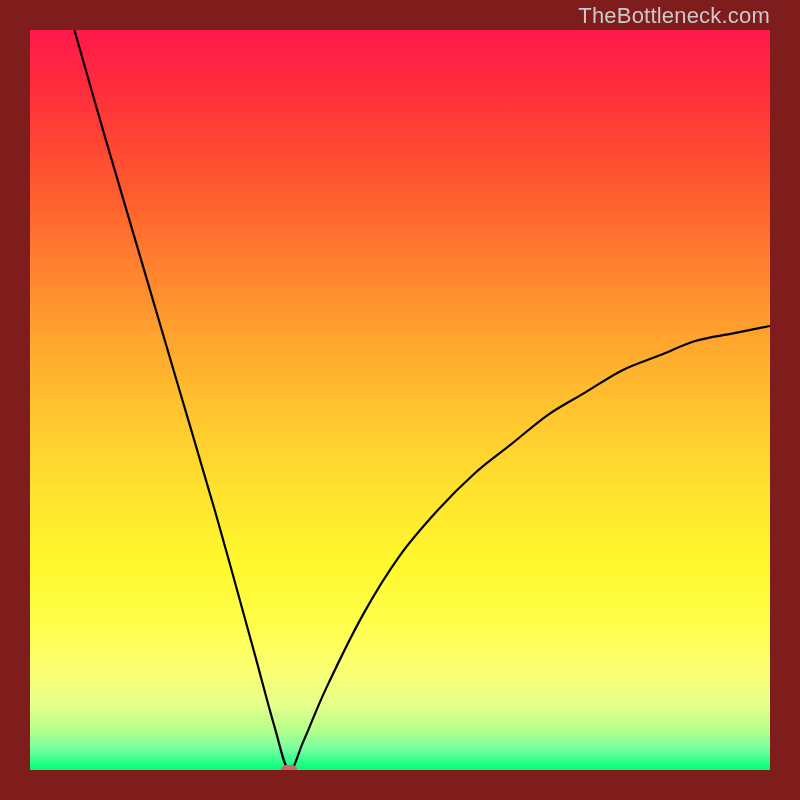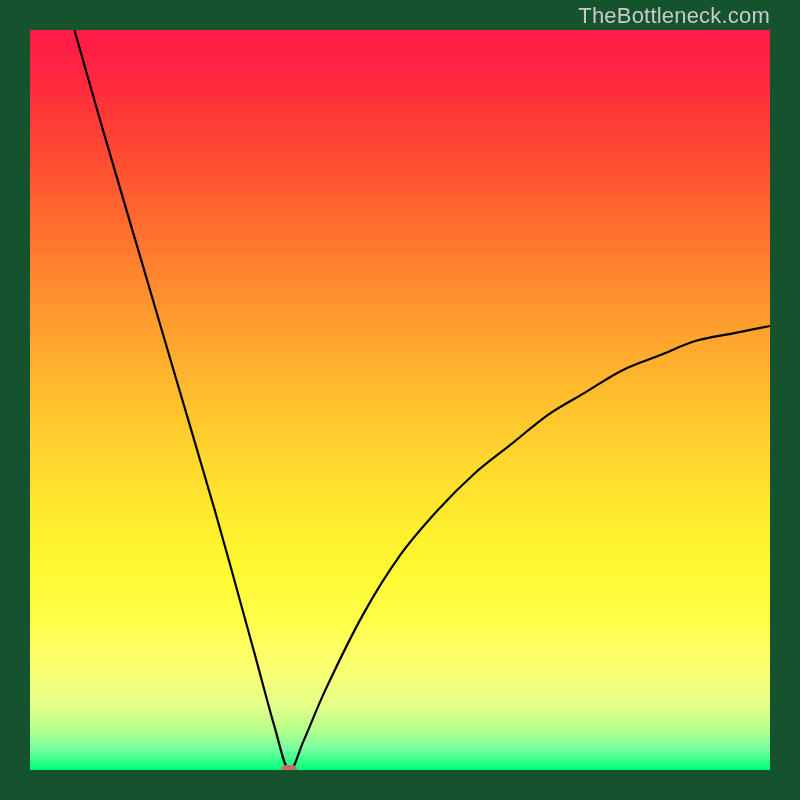--- a/index.html
+++ b/index.html
@@ -10,21 +10,21 @@
     overflow: hidden;
     background: #000;
     font-family: Arial, Helvetica, sans-serif;
   }
   .frame {
     position: absolute;
     top: 0;
     left: 0;
     width: 800px;
     height: 800px;
-    background: #14532d;
+    background: #7f1d1d;
   }
   .plot {
     position: absolute;
     top: 30px;
     left: 30px;
     width: 740px;
     height: 740px;
     overflow: hidden;
   }
   .gradient-bg {

